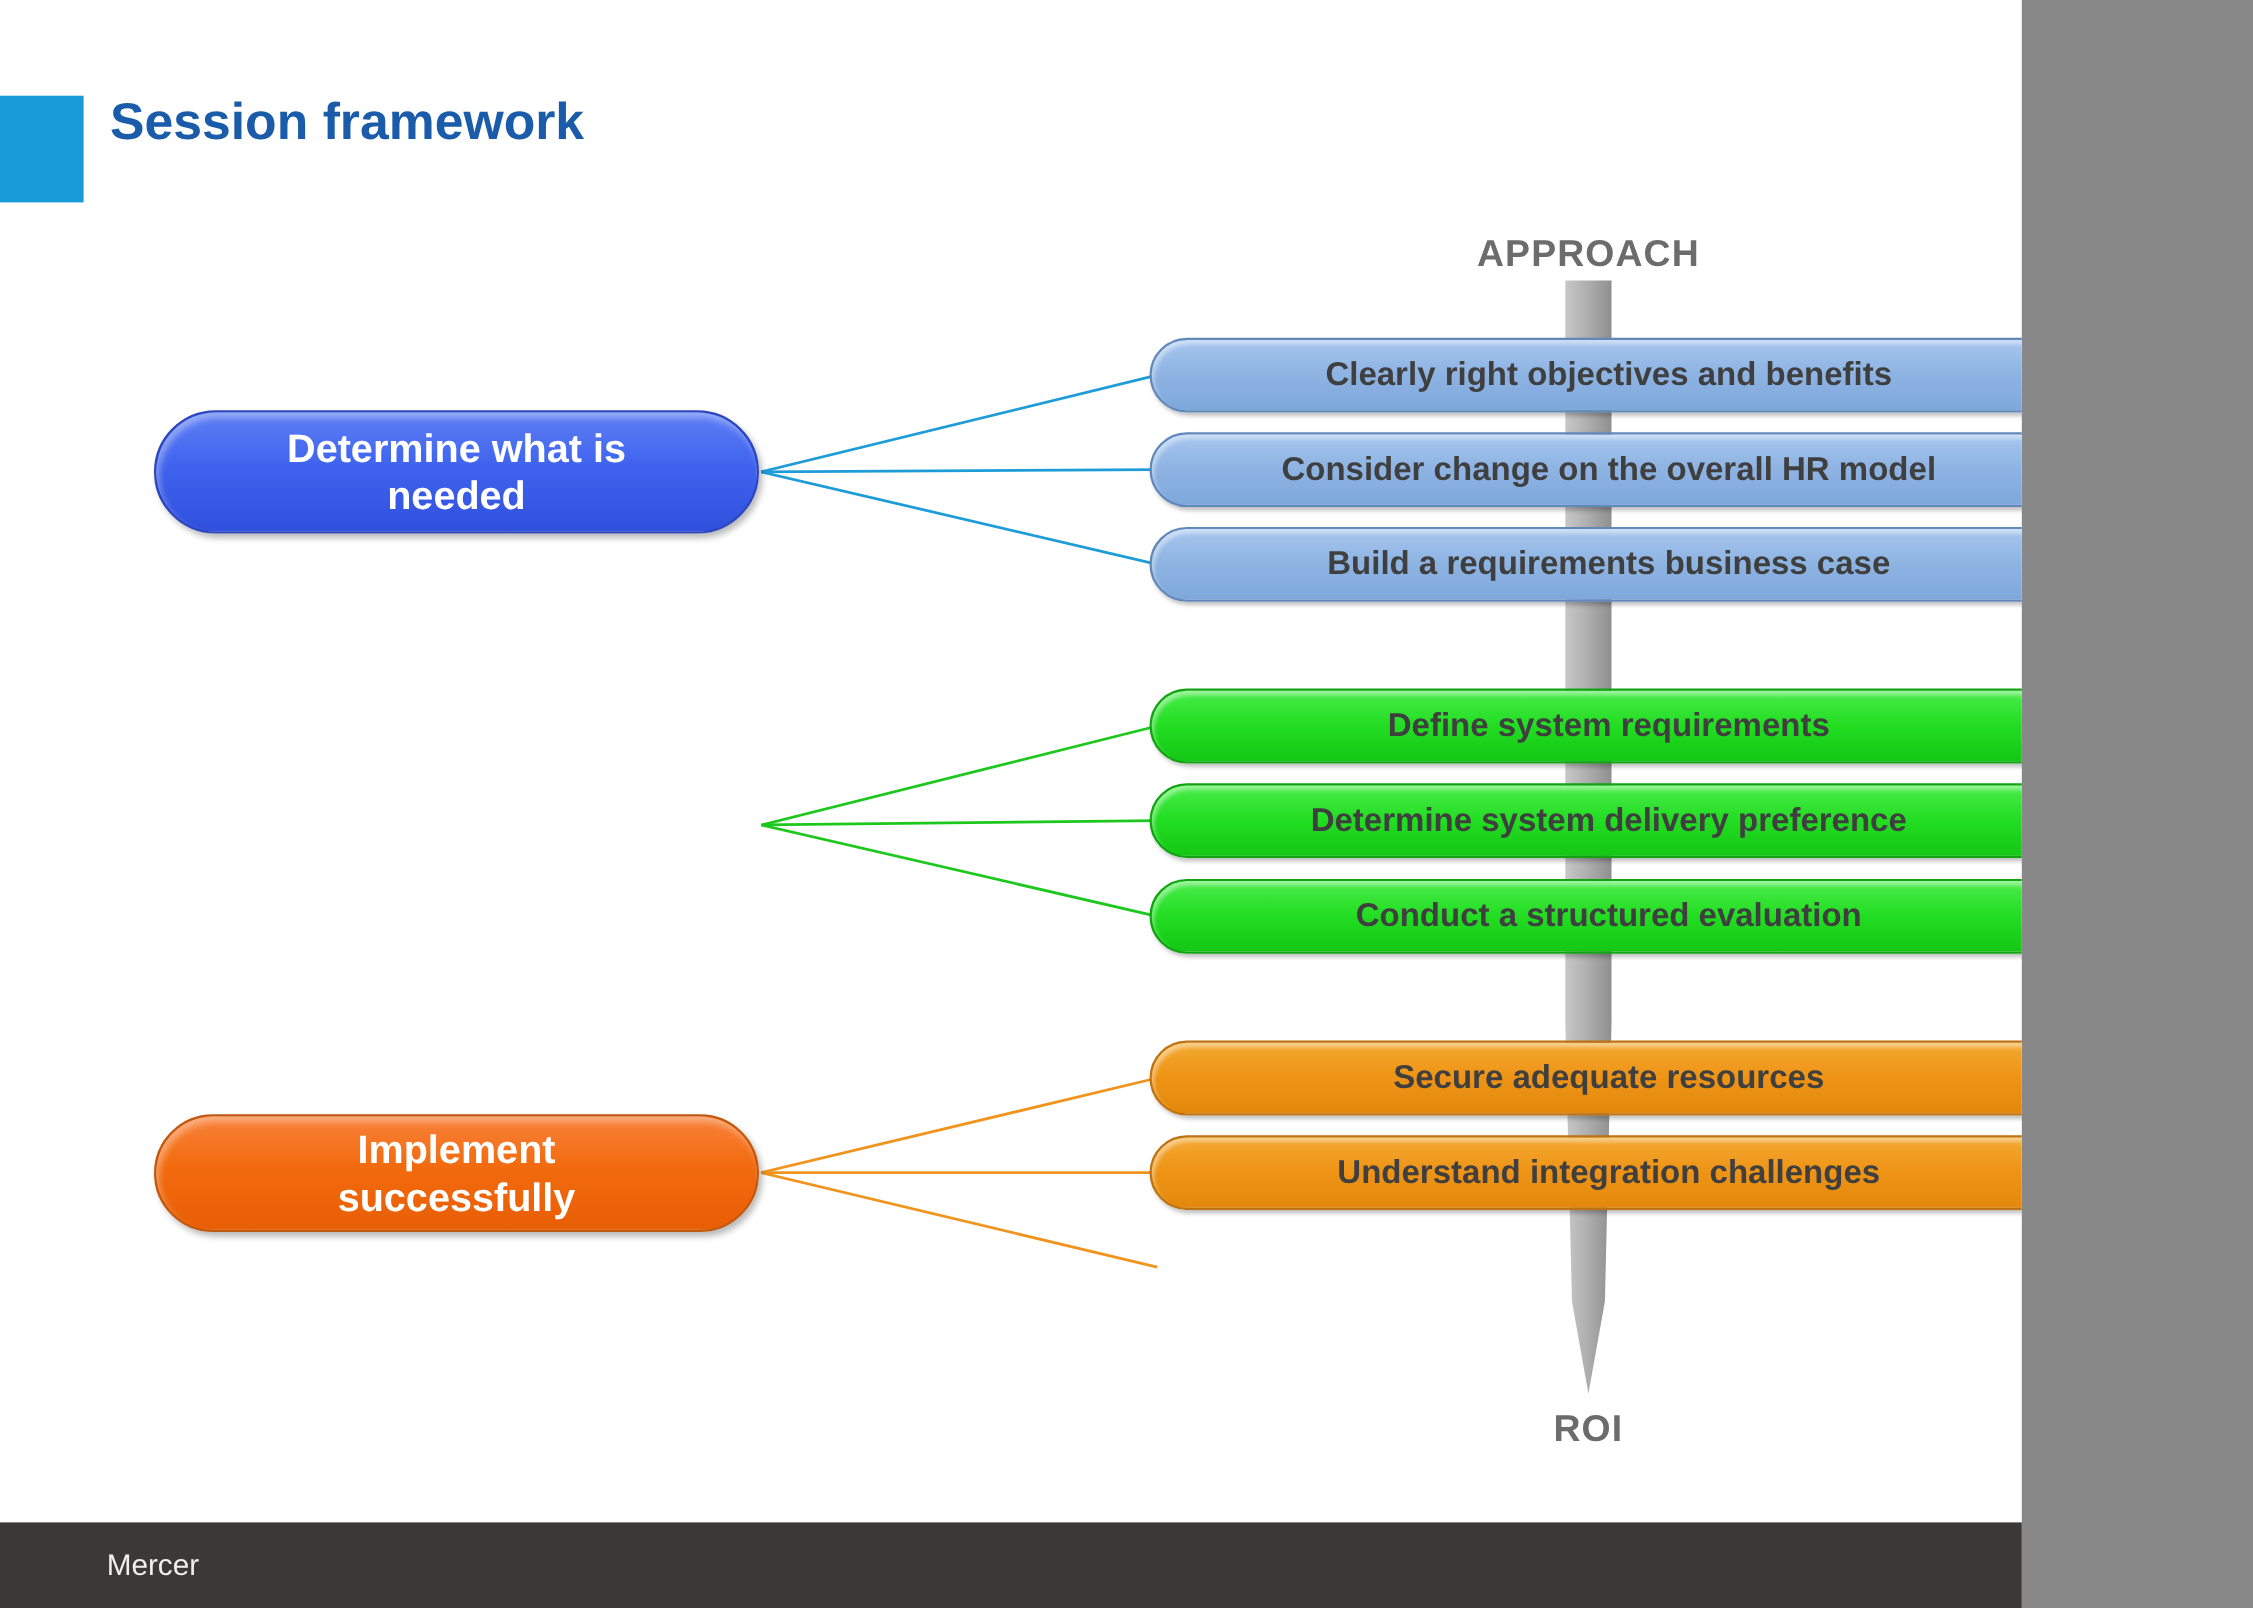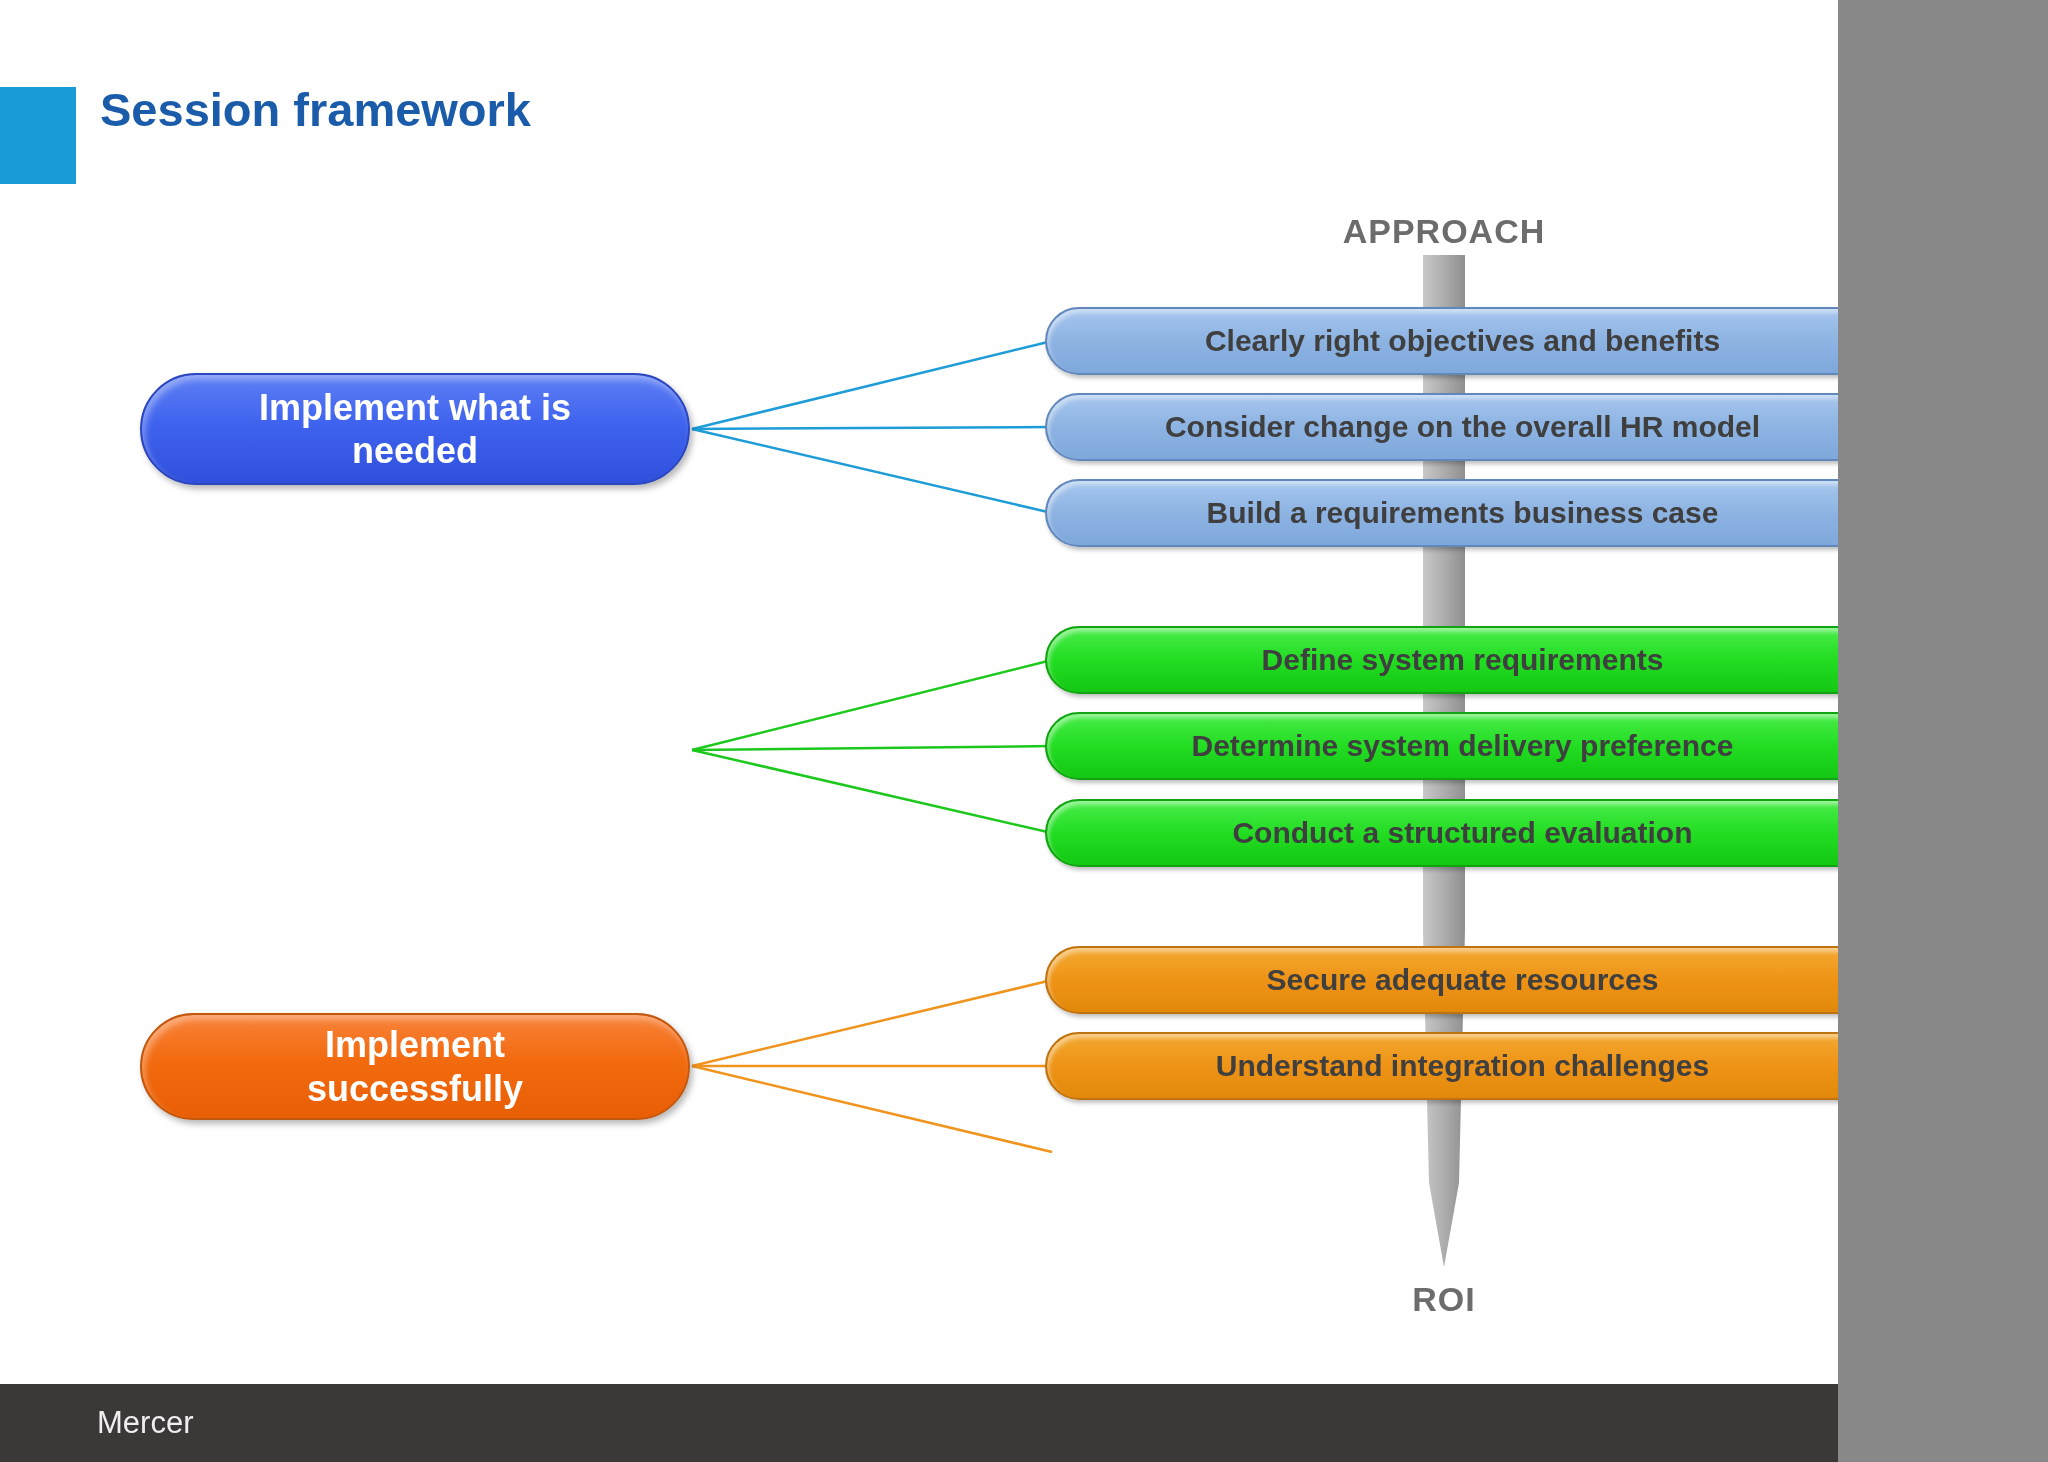--- a/index.html
+++ b/index.html
@@ -39,21 +39,21 @@
   .item-blue{background:linear-gradient(180deg,#a6c6ee 0%,#8db3e2 50%,#7ea8db 100%);border:2px solid #6288bb;}
   .item-green{background:linear-gradient(180deg,#49ec49 0%,#22dd22 50%,#14c714 100%);border:2px solid #12a312;}
   .item-orange{background:linear-gradient(180deg,#f3a931 0%,#ee9315 50%,#e2890c 100%);border:2px solid #bf7310;}
   .ib1{top:307px;} .ib2{top:393px;} .ib3{top:479px;}
   .ig1{top:626px;} .ig2{top:712px;} .ig3{top:799px;}
   .io1{top:946px;} .io2{top:1032px;} .io3{top:1118px;}
   .footer-bar{
     position:absolute;left:0;top:1384px;width:1875px;height:78px;background:#3b3838;
     display:flex;align-items:center;z-index:4;
   }
-  .footer-brand{margin-left:97px;font-size:31px;color:#efefef;font-weight:normal;}
+  .footer-brand{margin-left:97px;font-size:27px;color:#efefef;font-weight:normal;}
   .page-number-box{
     position:absolute;left:1887px;top:1380px;width:161px;height:82px;background:#0f57a4;
     display:flex;align-items:center;justify-content:center;z-index:4;
   }
   .page-number{font-size:30px;color:#ffffff;font-weight:normal;}
 </style>
 </head>
 <body>
 
 <div class="slide">
@@ -81,21 +81,21 @@
     <line x1="692" y1="750" x2="1052" y2="833" stroke="#1dc81d" stroke-width="2.5"></line>
 
     <line x1="692" y1="1066" x2="1052" y2="980" stroke="#f0941e" stroke-width="2.5"></line>
     <line x1="692" y1="1066" x2="1052" y2="1066" stroke="#f0941e" stroke-width="2.5"></line>
     <line x1="692" y1="1066" x2="1052" y2="1152" stroke="#f0941e" stroke-width="2.5"></line>
   </svg>
 
   <div class="axis-label approach">APPROACH</div>
   <div class="axis-label roi">ROI</div>
 
-  <div class="pill pill-cat cat-blue">Implement what is
+  <div class="pill pill-cat cat-blue">Determine what is
 needed</div>
   <div class="pill pill-cat cat-orange">Implement
 successfully</div>
 
   <div class="pill pill-item item-blue ib1">Clearly right objectives and benefits</div>
   <div class="pill pill-item item-blue ib2">Consider change on the overall HR model</div>
   <div class="pill pill-item item-blue ib3">Build a requirements business case</div>
 
   <div class="pill pill-item item-green ig1">Define system requirements</div>
   <div class="pill pill-item item-green ig2">Determine system delivery preference</div>

